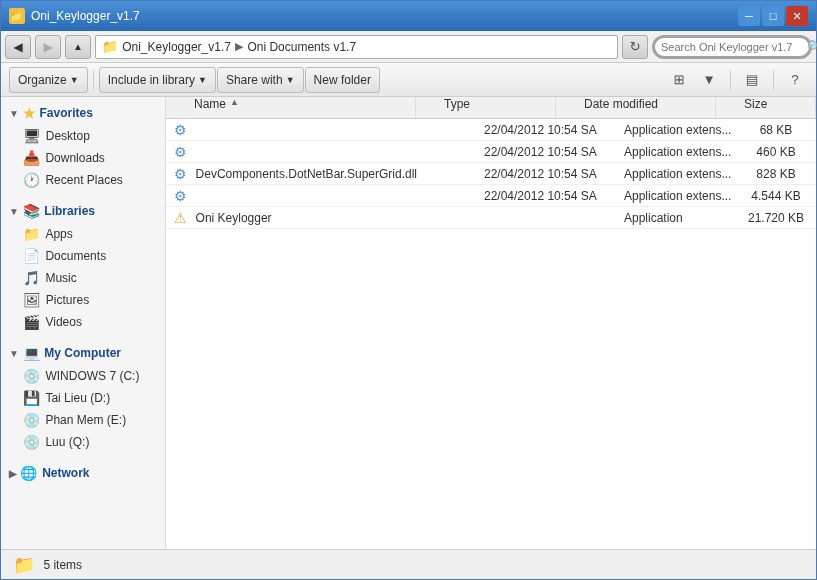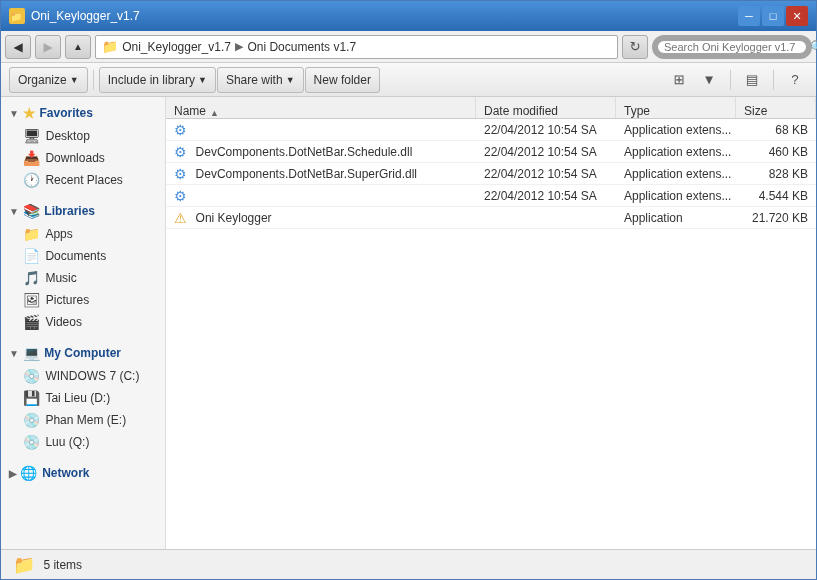--- a/index.html
+++ b/index.html
@@ -119,21 +119,21 @@
       border-radius: 3px;
       cursor: pointer;
       display: flex;
       align-items: center;
       justify-content: center;
       color: #555;
     }
     .search-bar {
       width: 160px;
       height: 24px;
-      border: 6px solid #a3a3a3;
+      border: 3px solid #a3a3a3;
       border-radius: 12px;
       display: flex;
       align-items: center;
       padding: 0 6px;
       background: white;
       gap: 4px;
     }
     .search-input {
       flex: 1;
       border: none;
@@ -238,25 +238,26 @@
       background: #f0f0f0;
       border-bottom: 1px solid #ccc;
       font-size: 12px;
       color: #333;
       flex-shrink: 0;
     }
     .col-header {
       padding: 0 8px;
       height: 100%;
       display: flex;
-      align-items: flex-end;
+      align-items: flex-start;
       border-right: 1px solid #ddd;
       cursor: pointer;
       user-select: none;
       gap: 4px;
+      margin-left: 20px;
     }
     .col-name { flex: 1; min-width: 200px; }
     .col-date { width: 140px; }
     .col-type { width: 120px; }
     .col-size { width: 80px; }
     .col-sort-arrow { color: #666; font-size: 9px; }
 
     .file-list-body {
       flex: 1;
       overflow-y: auto;
@@ -276,21 +277,21 @@
       align-items: center;
       overflow: hidden;
       white-space: nowrap;
       text-overflow: ellipsis;
       font-size: 12px;
       color: #333;
     }
     .file-cell-name { flex: 1; min-width: 200px; gap: 5px; }
     .file-cell-date { width: 140px; text-align: right; }
     .file-cell-type { width: 120px; }
-    .file-cell-size { width: 80px; justify-content: flex-end; }
+    .file-cell-size { width: 80px; justify-content: center; }
     .file-icon { font-size: 14px; flex-shrink: 0; margin-right: 4px; }
     .warning-icon { color: #e0a020; }
 
     
     .status-bar {
       height: 30px;
       background: #f0f0f0;
       border-top: 1px solid #ccc;
       display: flex;
       align-items: center;
@@ -445,25 +446,25 @@
       </div>
 
     </div>
 
     <div class="file-list">
       <div class="file-list-header">
         <div class="col-header col-name">
           <span>Name</span>
           <span class="col-sort-arrow">▲</span>
         </div>
+        <div class="col-header col-type">
+          <span>Type</span>
+        </div>
         <div class="col-header col-date">
           <span>Date modified</span>
-        </div>
-        <div class="col-header col-type">
-          <span>Type</span>
         </div>
         <div class="col-header col-size">
           <span>Size</span>
         </div>
       </div>
 
       <div class="file-list-body">
 
         <div class="file-row">
           <div class="file-cell file-cell-name">
@@ -476,21 +477,20 @@
             <span>Application extens...</span>
           </div>
           <div class="file-cell file-cell-size">
             <span>68 KB</span>
           </div>
         </div>
 
         <div class="file-row">
           <div class="file-cell file-cell-name">
             <span class="file-icon" style="color:#4a90d9;">⚙</span>
-            <span>DevComponents.DotNetBar.Schedule.dll</span>
           </div>
           <div class="file-cell file-cell-date">
             <span>22/04/2012 10:54 SA</span>
           </div>
           <div class="file-cell file-cell-type">
             <span>Application extens...</span>
           </div>
           <div class="file-cell file-cell-size">
             <span>460 KB</span>
           </div>

